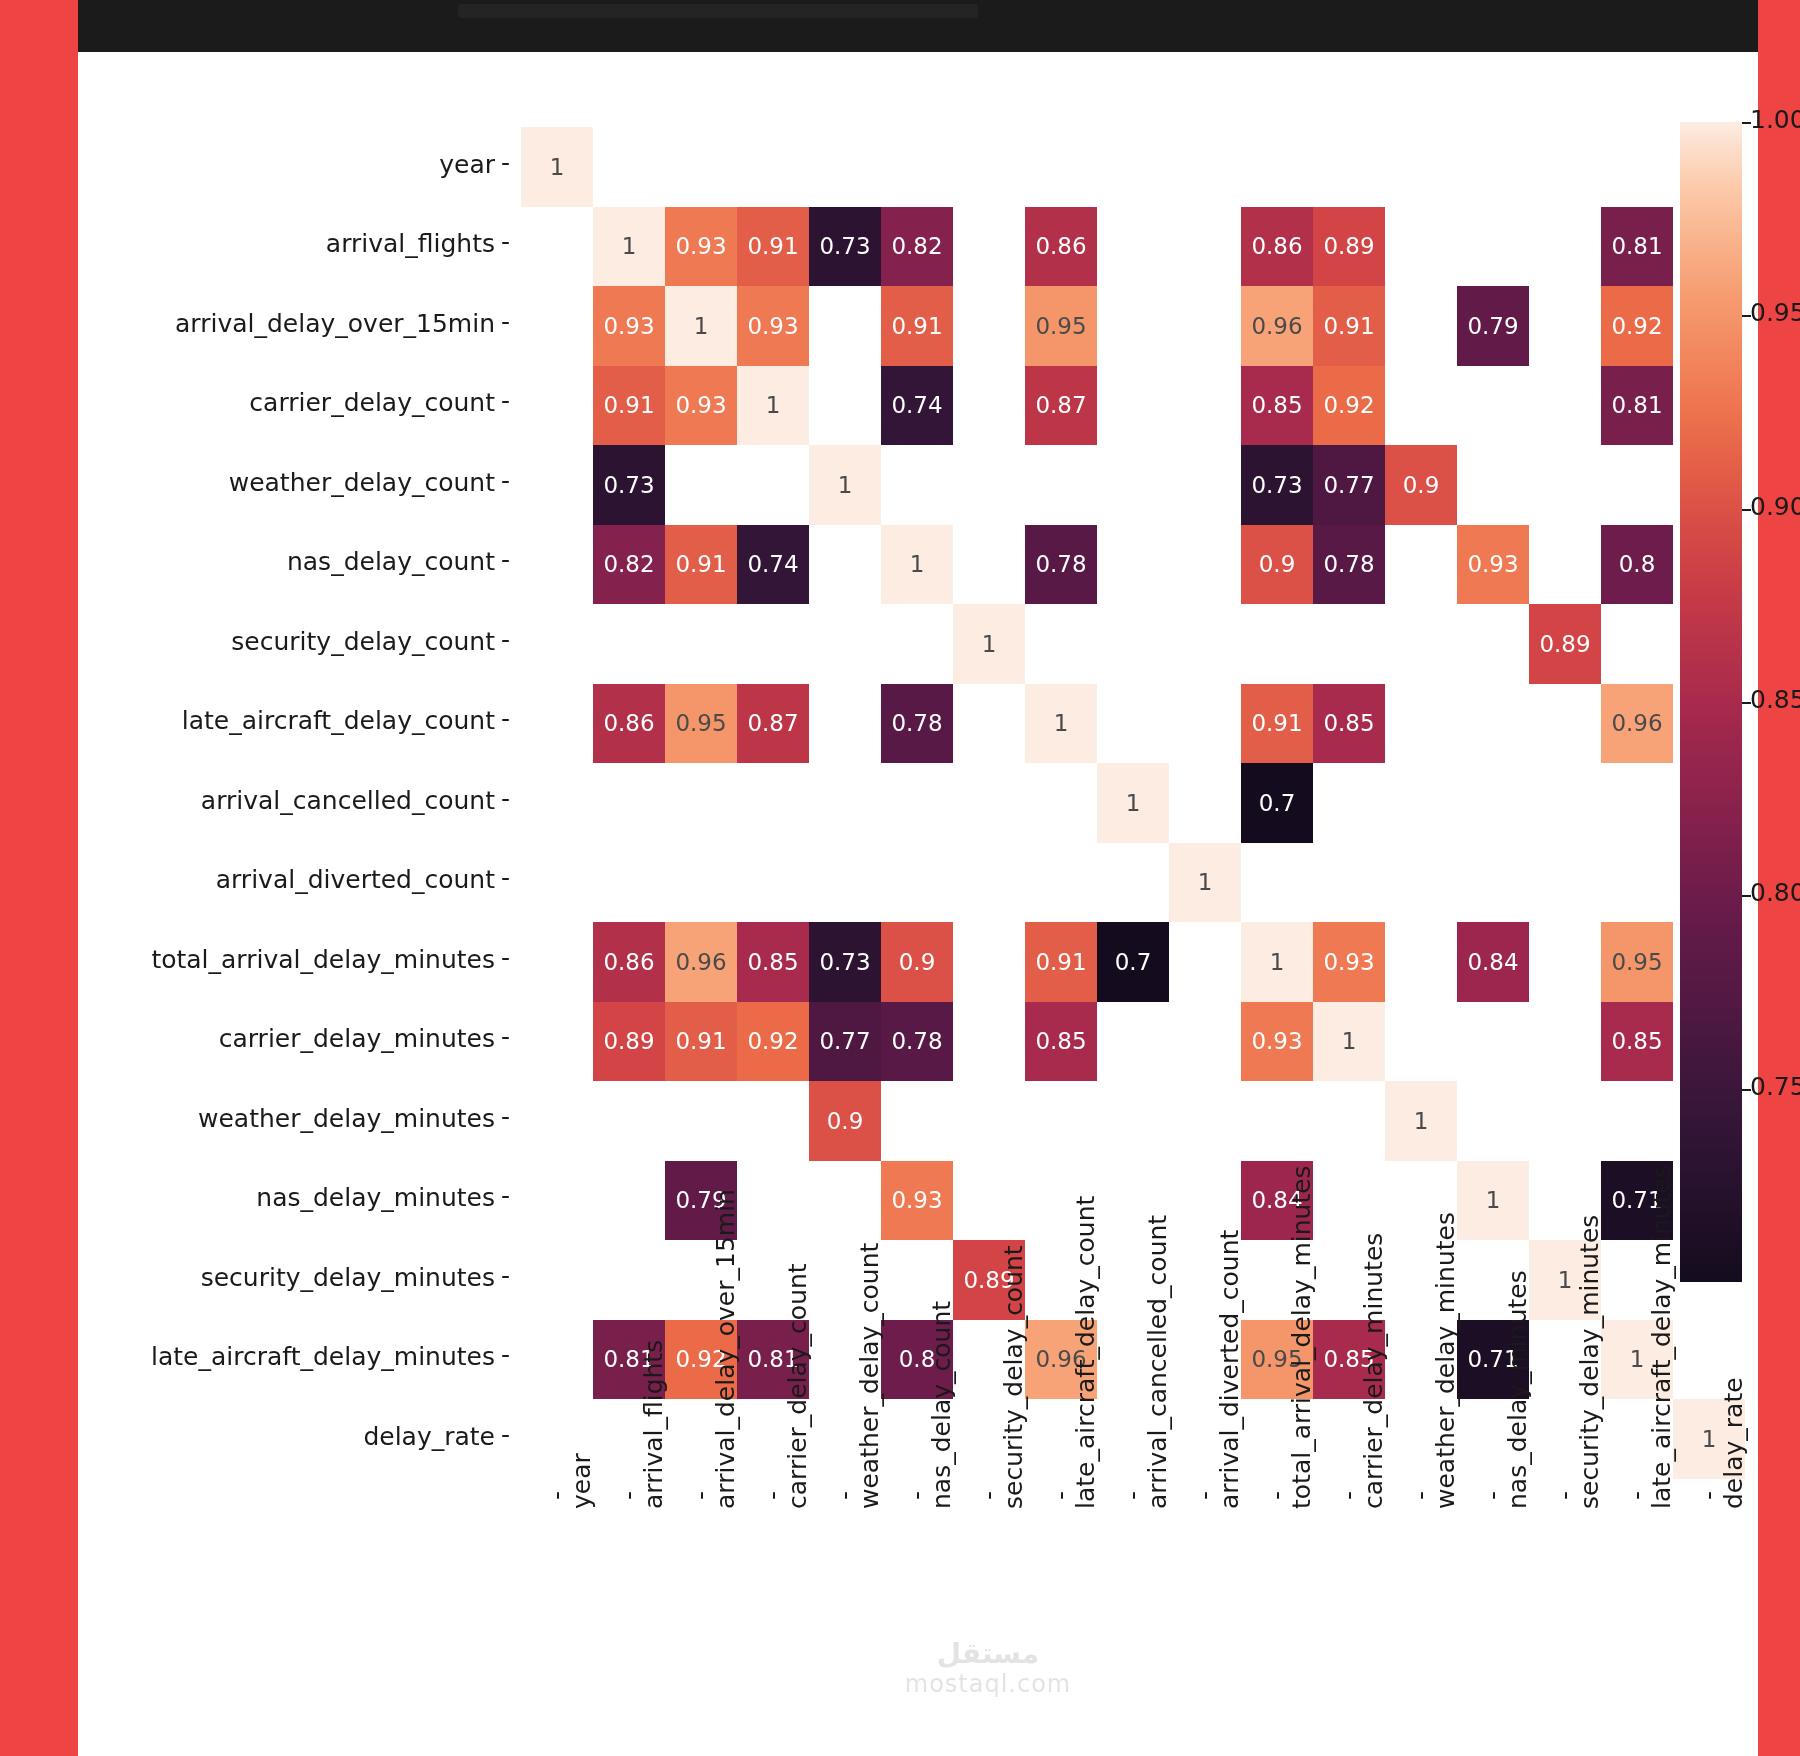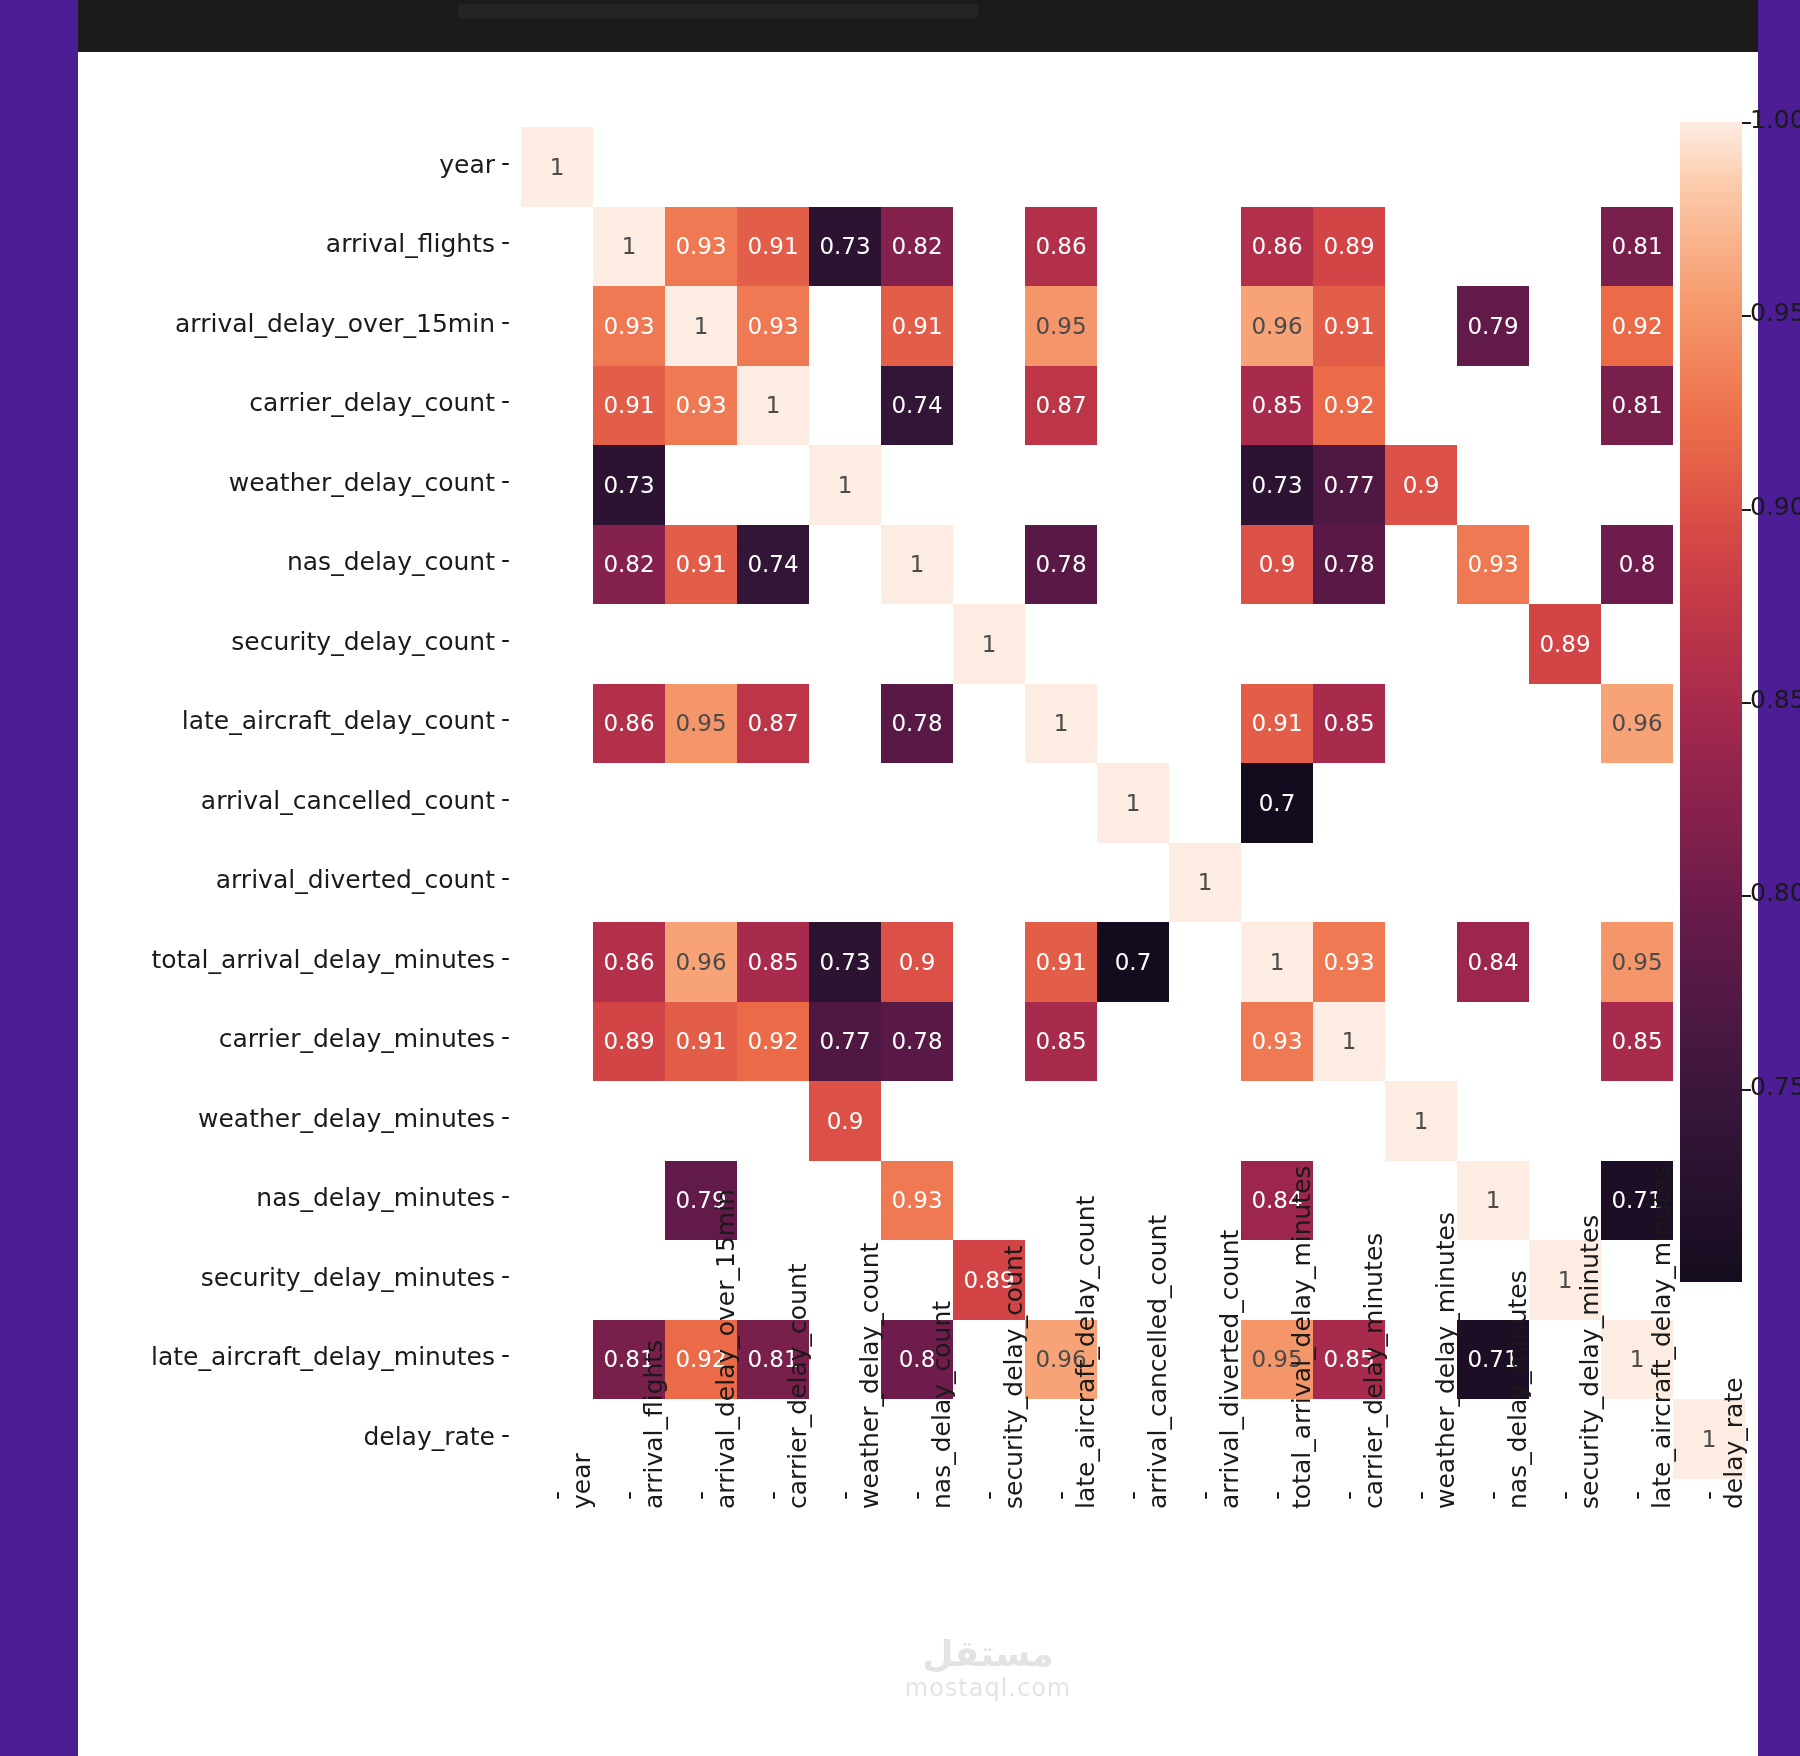--- a/index.html
+++ b/index.html
@@ -1,34 +1,34 @@
 <!DOCTYPE html>
 <html><head>
 <meta charset="utf-8">
 <style>
   html,body{margin:0;padding:0;background:#1b1b1b;}
   body{width:1800px;height:1756px;font-family:"DejaVu Sans","Liberation Sans",sans-serif;}
-  #frame{position:relative;width:1800px;height:1756px;background:#4c1d95;overflow:hidden;}
+  #frame{position:relative;width:1800px;height:1756px;background:#ef4444;overflow:hidden;}
   #plate{position:absolute;left:78px;top:52px;width:1680px;height:1704px;background:#ffffff;}
   #plotarea{position:absolute;left:443px;top:75px;}
   .cell{position:absolute;color:#fff;font-size:23px;display:flex;align-items:center;justify-content:center;}
   .cell.dark{color:#ffffff;}
   .cell.light{color:#4a4a4a;}
   .rowlabel{position:absolute;right:0;text-align:right;font-size:25px;color:#1a1a1a;white-space:nowrap;}
   .rowtick{position:absolute;font-size:25px;color:#1a1a1a;}
   .collabel{position:absolute;font-size:25px;color:#1a1a1a;white-space:nowrap;transform-origin:left top;transform:rotate(-90deg);}
   #cbar{position:absolute;left:1602px;top:70px;width:62px;height:1160px;}
   #cbargrad{position:absolute;left:0;top:0;width:62px;height:1160px;}
   .cbtick{position:absolute;left:70px;font-size:25px;color:#1a1a1a;}
   .cbtickmark{position:absolute;left:62px;width:9px;height:2px;background:#1a1a1a;}
   #topstrip{position:absolute;left:78px;top:0;width:1680px;height:52px;background:#1b1b1b;}
   #topghost{position:absolute;left:380px;top:4px;width:520px;height:14px;background:#2c2c2c;border-radius:3px;opacity:.55;}
   #watermark{position:absolute;left:780px;top:1560px;width:260px;height:110px;opacity:.16;
      display:flex;flex-direction:column;align-items:center;justify-content:center;color:#555;}
-  #watermark .wm1{font-size:36px;font-weight:bold;letter-spacing:2px;}
+  #watermark .wm1{font-size:28px;font-weight:bold;letter-spacing:2px;}
   #watermark .wm2{font-size:24px;letter-spacing:1px;}
 </style>
 </head>
 <body>
 
 <div id="frame">
   <div id="topstrip">
     <div id="topghost"></div>
   </div>
 

